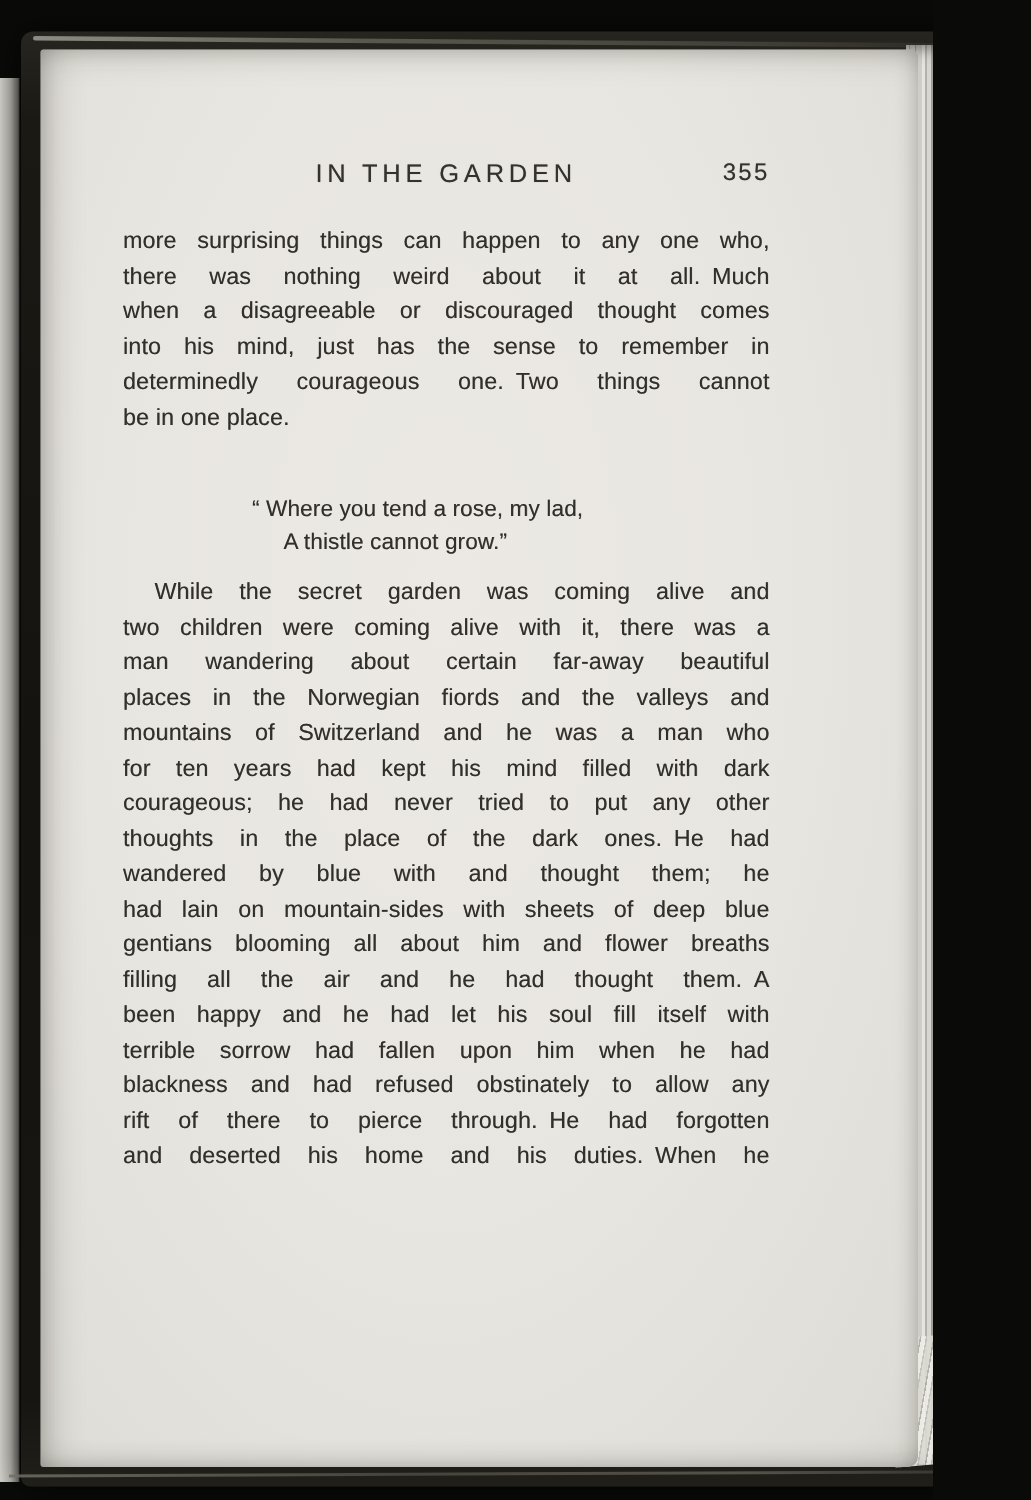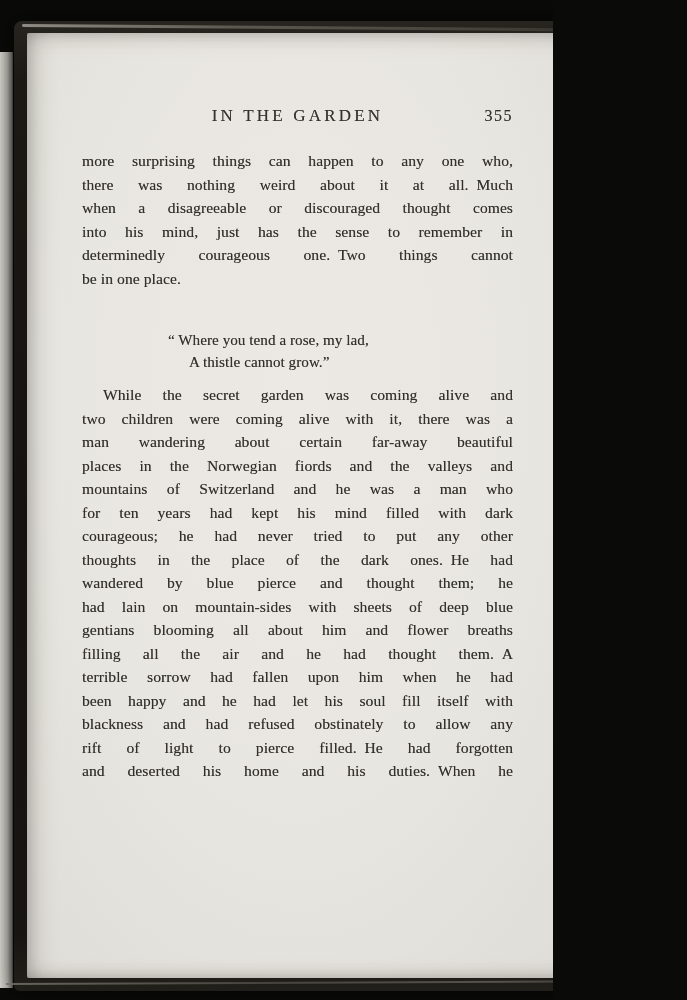--- a/index.html
+++ b/index.html
@@ -1,19 +1,19 @@
 <!DOCTYPE html>
 <html><head>
 <meta charset="utf-8">
 <style>
   html,body{margin:0;padding:0;background:#0a0a09;}
   .stage{
-    position:relative;width:553px;height:1000px;overflow:hidden;
+    position:relative;width:622px;height:1000px;overflow:hidden;
     background:#0a0a09;
-    font-family:Liberation Serif, serif;
+    font-family:Liberation Sans, sans-serif;
   }
   
   .facing-page-strip{
     position:absolute;left:0;top:52px;width:13px;height:936px;
     background:linear-gradient(90deg,#d6d4ce 0%,#b9b7b1 55%,#7c7a74 90%,#4a4843 100%);
   }
   
   .cover{
     position:absolute;left:14px;top:21px;width:658px;height:970px;
     background:linear-gradient(180deg,#26251f 0%,#1a1914 6%,#141310 50%,#171511 94%,#211f1a 100%);
@@ -116,24 +116,24 @@
 
     <div class="para para-2">
         <div class="line indent">While the secret garden was coming alive and</div>
         <div class="line">two children were coming alive with it, there was a</div>
         <div class="line">man wandering about certain far-away beautiful</div>
         <div class="line">places in the Norwegian fiords and the valleys and</div>
         <div class="line">mountains of Switzerland and he was a man who</div>
         <div class="line">for ten years had kept his mind filled with dark</div>
         <div class="line">courageous; he had never tried to put any other</div>
         <div class="line">thoughts in the place of the dark ones. He had</div>
-        <div class="line">wandered by blue pierce and thought them; he</div>
+        <div class="line">wandered by blue with and thought them; he</div>
         <div class="line">had lain on mountain-sides with sheets of deep blue</div>
         <div class="line">gentians blooming all about him and flower breaths</div>
         <div class="line">filling all the air and he had thought them. A</div>
+        <div class="line">been happy and he had let his soul fill itself with</div>
         <div class="line">terrible sorrow had fallen upon him when he had</div>
-        <div class="line">been happy and he had let his soul fill itself with</div>
         <div class="line">blackness and had refused obstinately to allow any</div>
-        <div class="line">rift of light to pierce filled. He had forgotten</div>
+        <div class="line">rift of there to pierce through. He had forgotten</div>
         <div class="line">and deserted his home and his duties. When he</div>
       </div>
   </div>
 </div>
 
 </body></html>

